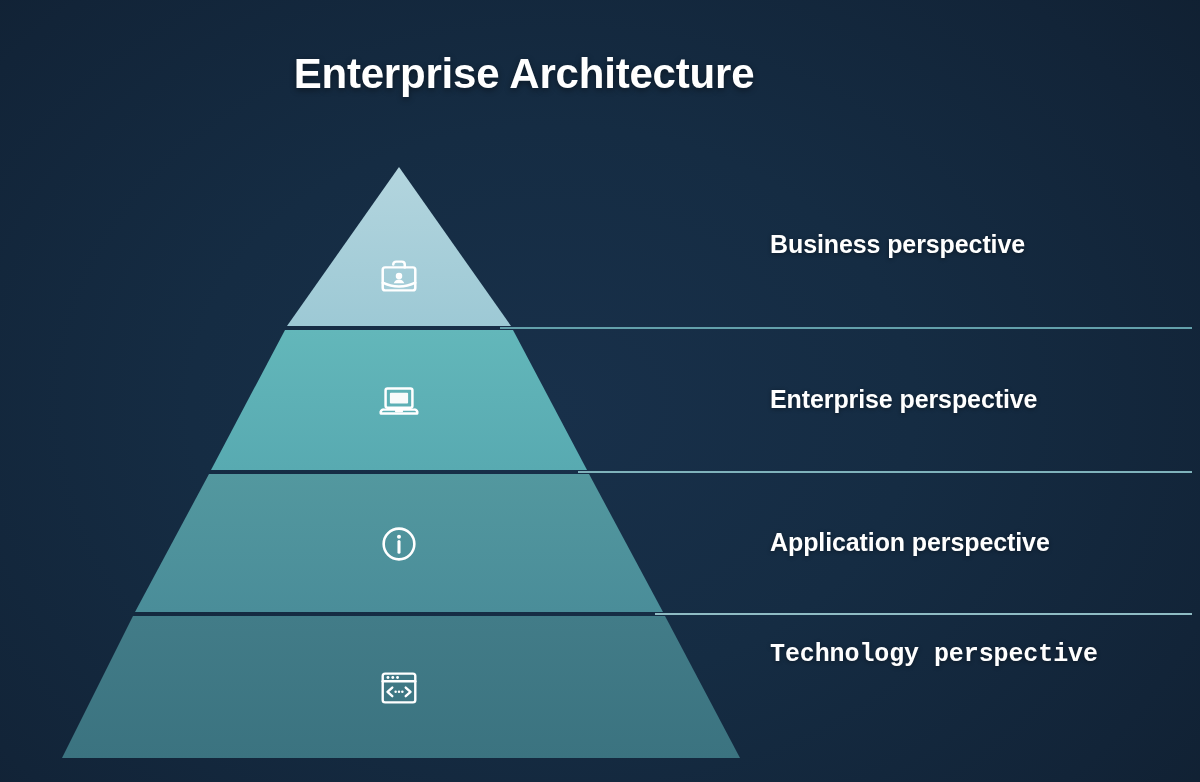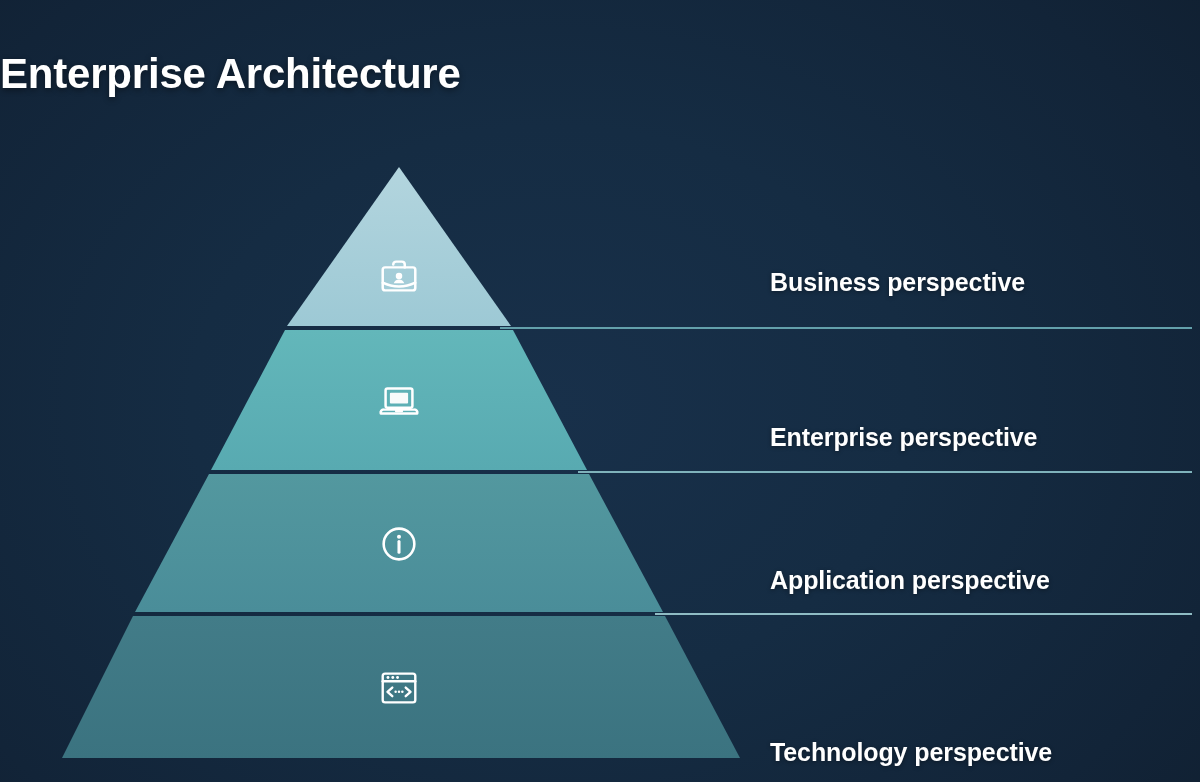--- a/index.html
+++ b/index.html
@@ -9,37 +9,36 @@
     background:#13273a;
   }
   #stage{
     position:relative;width:1200px;height:782px;
     background:
       radial-gradient(ellipse 900px 700px at 46% 52%, #18304a 0%, #152c43 40%, #122438 78%, #101f30 100%);
     overflow:hidden;
   }
   #title{
     position:absolute;left:0;top:50px;width:1048px;
-    text-align:left;
+    text-align:center;
     color:#ffffff;
     font-size:42px;
     font-weight:bold;
     letter-spacing:-0.2px;
     text-shadow:0 2px 6px rgba(0,0,0,0.45);
   }
   .pyr-svg{position:absolute;left:0;top:0;width:1200px;height:782px;}
   .label{
     position:absolute;
     color:#ffffff;
     font-size:25px;
     font-weight:bold;
     letter-spacing:-0.1px;
     white-space:nowrap;
     text-shadow:0 1px 4px rgba(0,0,0,0.4);
-    margin-top:38px;
   }
   .icon{
     position:absolute;
     width:46px;height:46px;
   }
   .icon svg{display:block;width:46px;height:46px;}
 </style>
 </head>
 <body>
 
@@ -118,15 +117,15 @@
       <path d="M31 23.5 l5 4.5 l-5 4.5"></path>
       <circle cx="20.5" cy="28" r="1.3" fill="#ffffff" stroke="none"></circle>
       <circle cx="24" cy="28" r="1.3" fill="#ffffff" stroke="none"></circle>
       <circle cx="27.5" cy="28" r="1.3" fill="#ffffff" stroke="none"></circle>
     </svg>
   </div>
 
   <div class="label" style="left:770px;top:230px;">Business perspective</div>
   <div class="label" style="left:770px;top:385px;">Enterprise perspective</div>
   <div class="label" style="left:770px;top:528px;">Application perspective</div>
-  <div class="label" style="left:770px;top:700px;">Technology perspective</div>
+  <div class="label" style="left:770px;top:640px;font-family:Liberation Mono, monospace;">Technology perspective</div>
 
 </div>
 
 </body></html>

